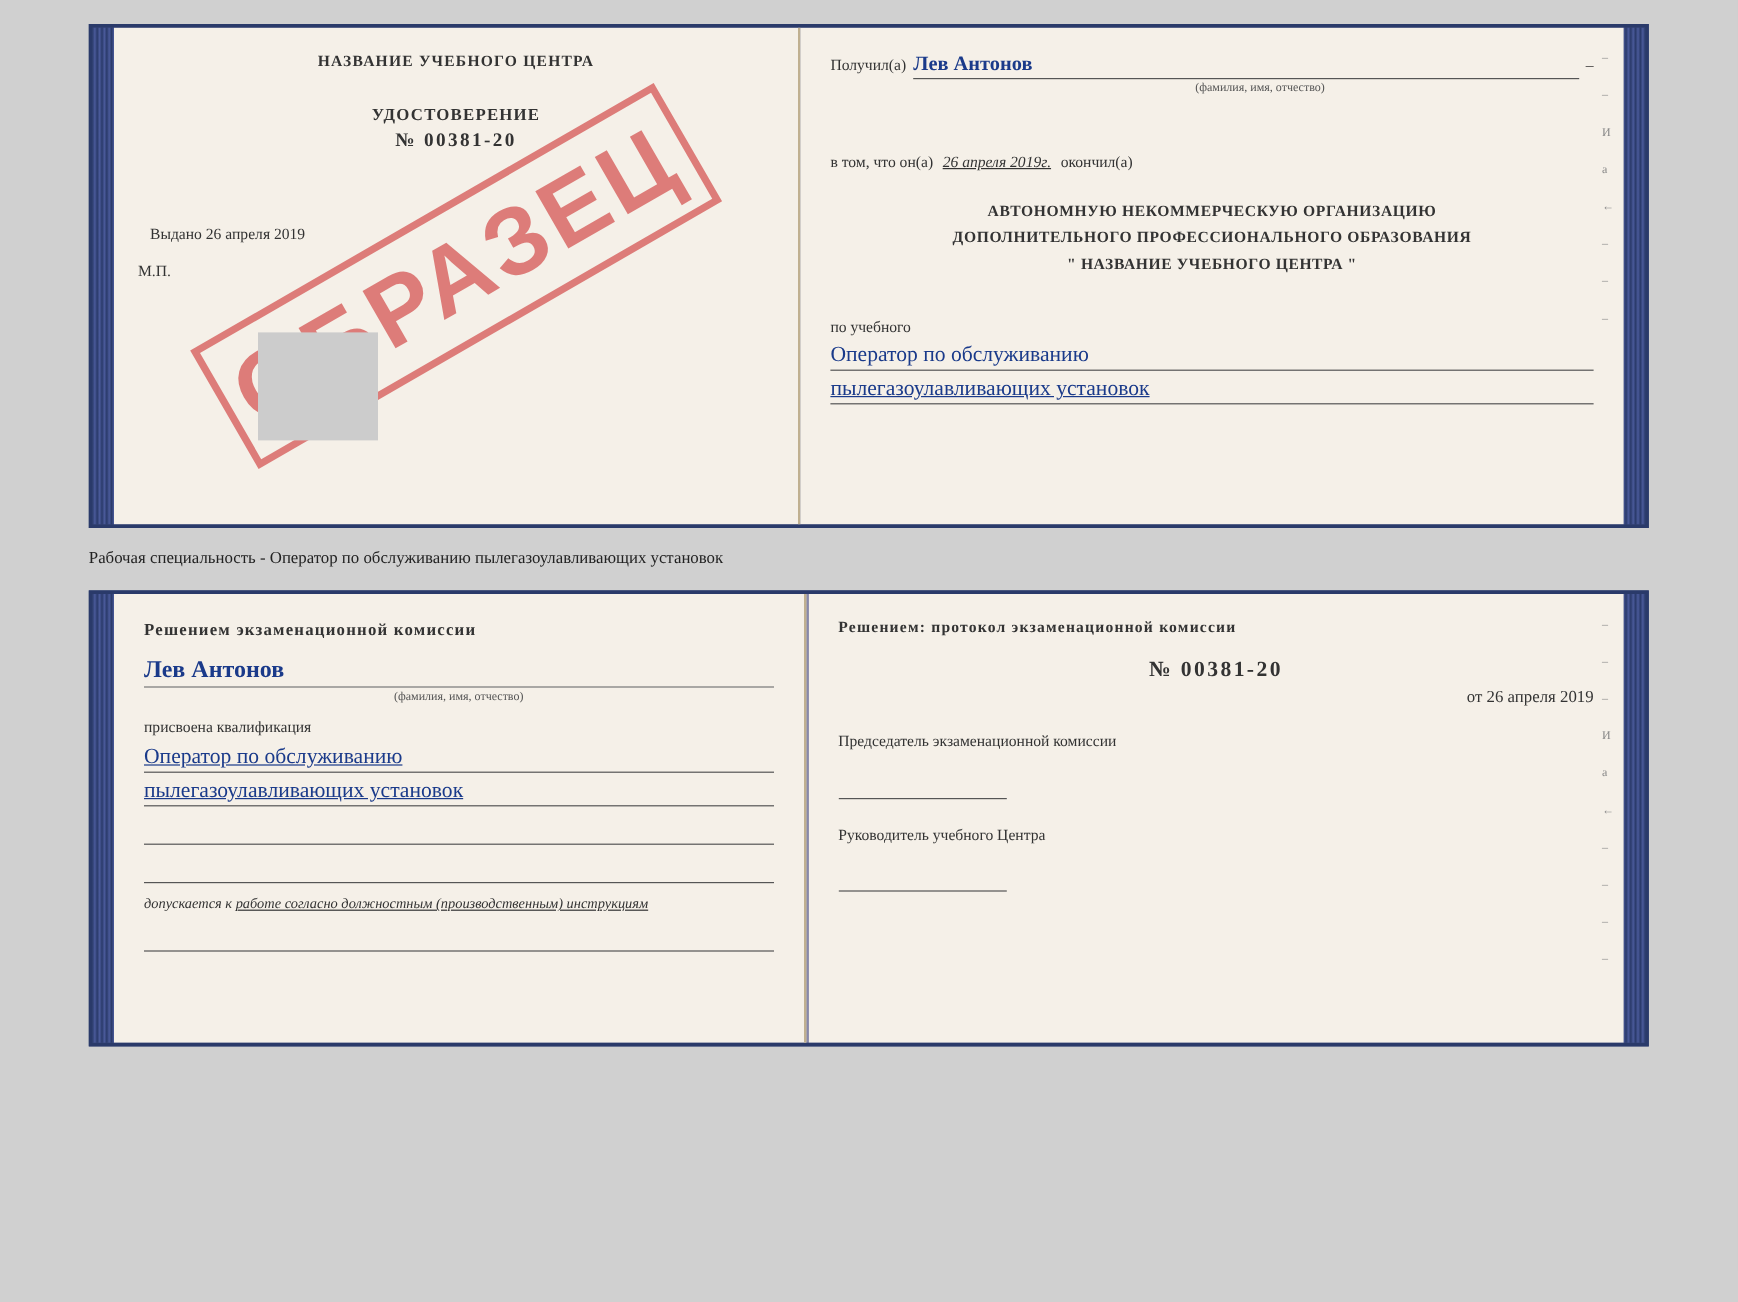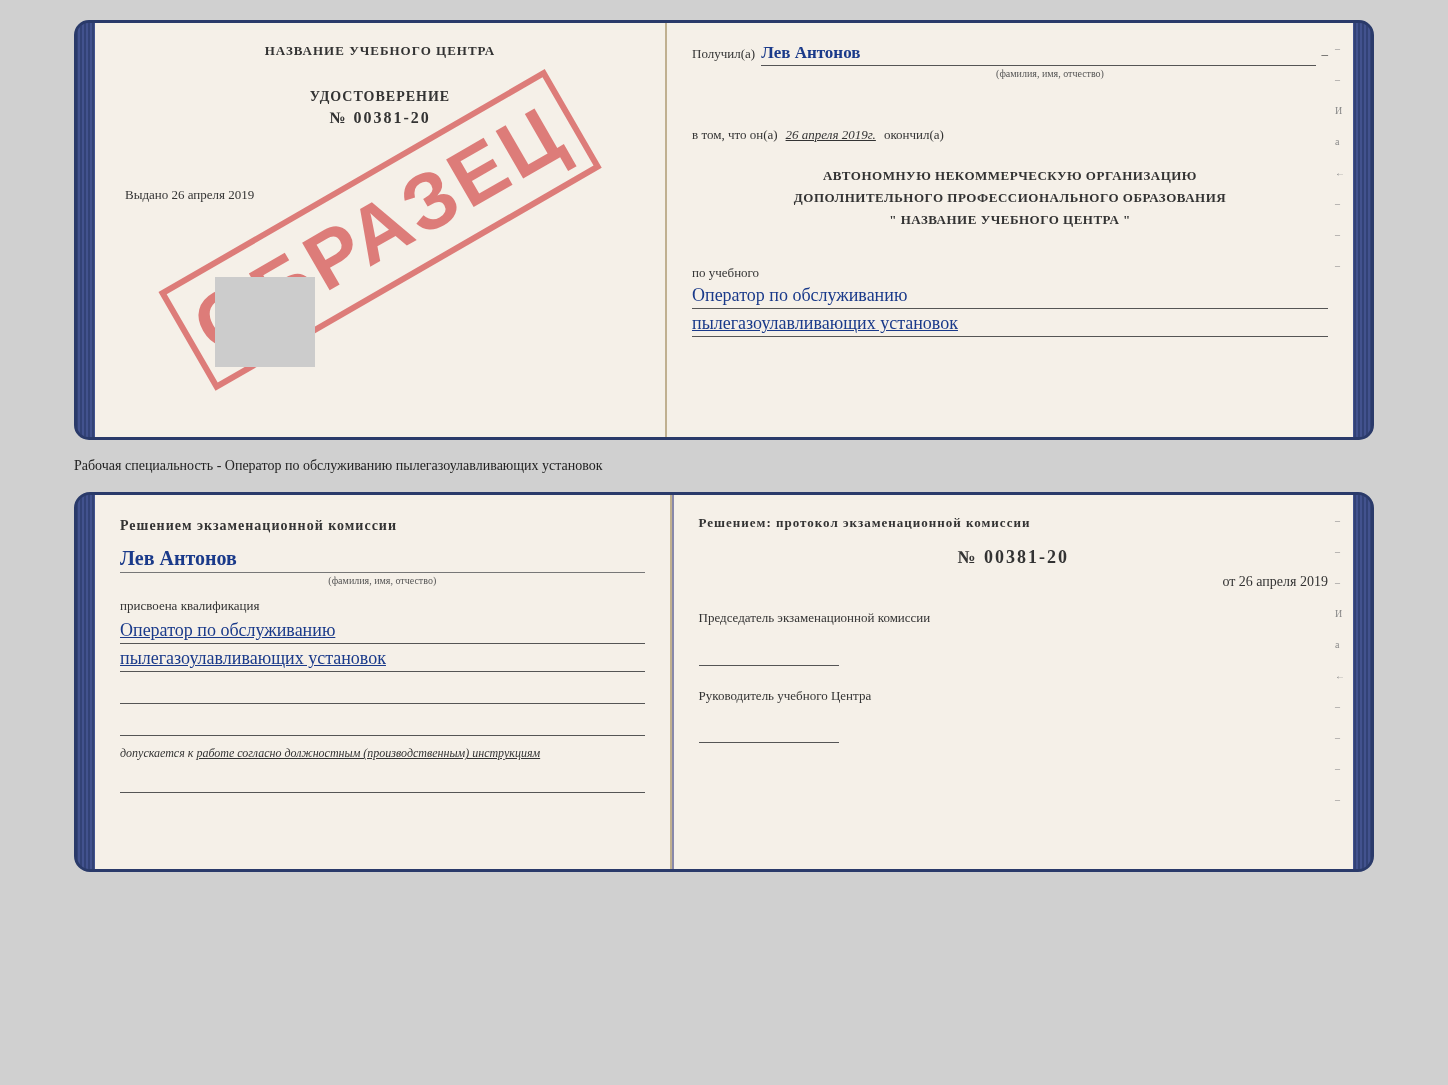--- a/index.html
+++ b/index.html
@@ -19,21 +19,21 @@
       flex-direction: column;
       gap: 12px;
       width: 1300px;
     }
 
     
     .diploma-book {
       display: flex;
       background: #3a4a7a;
       border: 3px solid #2a3a6a;
-      border-radius: 15px;
+      border-radius: 0;
       overflow: hidden;
       position: relative;
       min-height: 420px;
     }
 
     .diploma-spine {
       width: 18px;
       background: repeating-linear-gradient(
         90deg,
         #2a3a6a 0px, #4a5a9a 2px, #2a3a6a 4px
@@ -209,21 +209,21 @@
       color: #222;
       text-align: left;
       padding: 6px 0;
     }
 
     
     .bottom-diploma {
       display: flex;
       background: #3a4a7a;
       border: 3px solid #2a3a6a;
-      border-radius: 16px;
+      border-radius: 0;
       overflow: hidden;
       min-height: 380px;
     }
 
     .bottom-left-page {
       flex: 1;
       background: #f5f0e8;
       border-right: 2px solid #c0b090;
       padding: 20px 25px;
       position: relative;
@@ -366,20 +366,21 @@
 
       <div class="watermark">ОБРАЗЕЦ</div>
 
       <div class="photo-placeholder"></div>
 
       <div class="issued-date">
         <span>Выдано</span>
         <span>26 апреля 2019</span>
       </div>
 
+      <div class="mp-text">М.П.</div>
     </div>
 
     <div class="diploma-right-page">
       <div class="right-top">
 
         <div style="position:relative; margin-bottom: 20px;">
           <div style="display:flex; align-items:baseline; gap:6px;">
             <span style="font-size:13px; color:#333;">Получил(а)</span>
             <span style="font-family:'Segoe Script','Comic Sans MS',cursive; font-size:17px; color:#1a3a8a; font-weight:bold; border-bottom:1px solid #555; padding-bottom:2px; flex:1;">Лев Антонов</span>
             <span style="font-size:13px; color:#333;">–</span>

